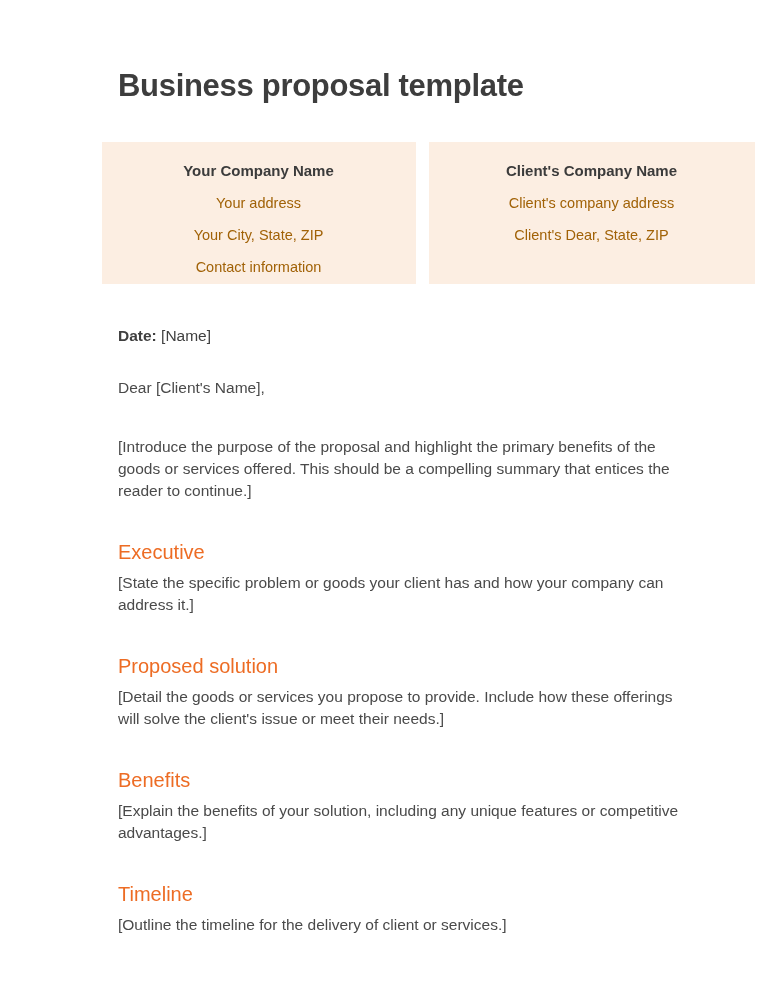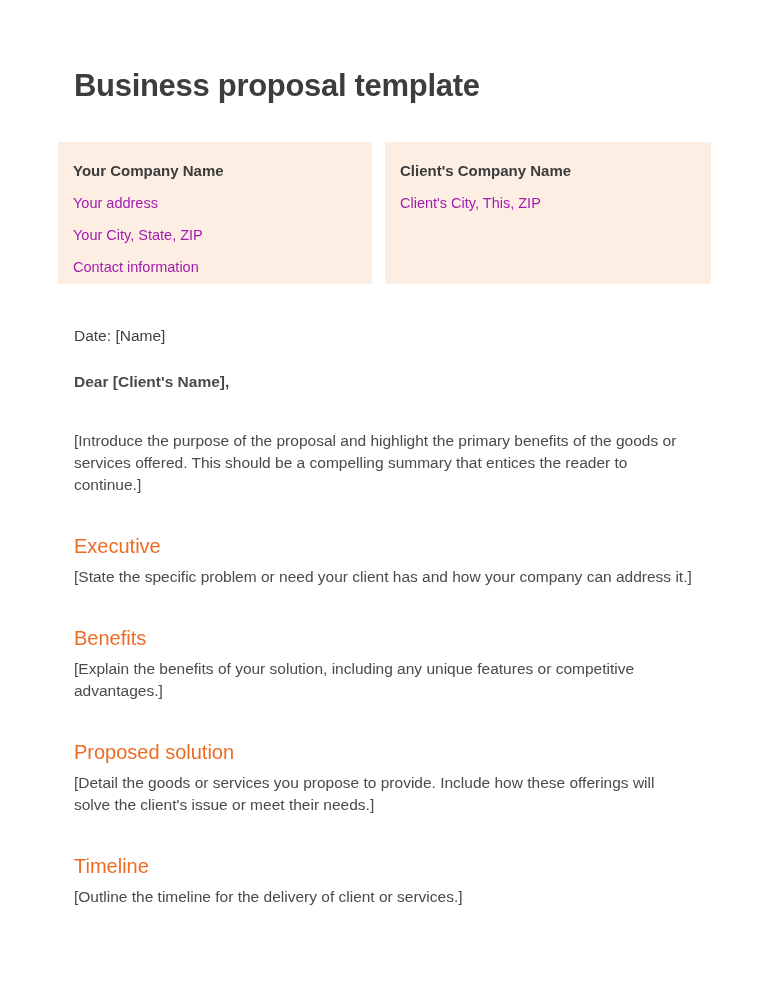--- a/index.html
+++ b/index.html
@@ -14,70 +14,70 @@
     width: 768px;
     height: 994px;
     background: #ffffff;
     font-family: "Liberation Sans", "DejaVu Sans", sans-serif;
     color: var(--body-color);
     overflow: hidden;
   }
   .page {
     width: 768px;
     height: 994px;
-    padding: 66px 74px 0 74px;
+    padding: 66px 74px 0 118px;
   }
   h1.page-title {
     margin: 0;
     font-size: 31px;
     line-height: 40px;
     font-weight: 700;
     color: var(--title-color);
     letter-spacing: -0.3px;
   }
   .address-boxes {
     display: grid;
     grid-template-columns: 314px 326px;
     gap: 13px;
     margin: 36px -16px 0 -16px;
+    text-align: center;
   }
   .info-box {
     background: var(--box-bg);
     height: 142px;
     padding: 13px 16px 0 15px;
   }
   .info-box .box-heading {
     margin: 0;
     font-size: 15px;
     font-weight: 700;
     line-height: 32px;
     color: #3B3B3B;
   }
   .info-box p {
     margin: 0;
     font-size: 14.5px;
     line-height: 32px;
-    color: #a21caf;
+    color: #a16207;
   }
   .meta {
     margin-top: 37px;
   }
   .meta p {
     margin: 0;
     font-size: 15.5px;
     line-height: 30px;
     color: #3F3F3F;
   }
-  .meta .bold { font-weight: 400; }
+  .meta .bold { font-weight: 700; }
   .salutation {
-    margin: 20px 0 0 0;
+    margin: 26px 0 0 0;
     font-size: 15.5px;
     line-height: 22px;
     color: #4A4A4A;
-    font-weight: bold;
   }
   .section { margin-top: 37px; }
   .section:first-of-type { margin-top: 39px; }
   .section h2 {
     margin: 0;
     font-size: 20px;
     line-height: 26px;
     font-weight: 500;
     color: var(--accent);
   }
@@ -98,47 +98,48 @@
 
   <div class="address-boxes">
     <div class="info-box">
       <p class="box-heading">Your Company Name</p>
       <p>Your address</p>
       <p>Your City, State, ZIP</p>
       <p>Contact information</p>
     </div>
     <div class="info-box">
       <p class="box-heading">Client's Company Name</p>
-      <p>Client's City, This, ZIP</p>
+      <p>Client's company address</p>
+      <p>Client's Dear, State, ZIP</p>
     </div>
   </div>
 
   <div class="meta">
     <p><span class="bold">Date:</span> <span>[Name]</span></p>
   </div>
 
   <p class="salutation">Dear [Client's Name],</p>
 
   <div class="section">
     <p>[Introduce the purpose of the proposal and highlight the primary benefits of the goods or services offered. This should be a compelling summary that entices the reader to continue.]</p>
   </div>
 
   <div class="section">
     <h2>Executive</h2>
-    <p>[State the specific problem or need your client has and how your company can address it.]</p>
+    <p>[State the specific problem or goods your client has and how your company can address it.]</p>
+  </div>
+
+  <div class="section">
+    <h2>Proposed solution</h2>
+    <p>[Detail the goods or services you propose to provide. Include how these offerings will solve the client's issue or meet their needs.]</p>
   </div>
 
   <div class="section">
     <h2>Benefits</h2>
     <p>[Explain the benefits of your solution, including any unique features or competitive advantages.]</p>
-  </div>
-
-  <div class="section">
-    <h2>Proposed solution</h2>
-    <p>[Detail the goods or services you propose to provide. Include how these offerings will solve the client's issue or meet their needs.]</p>
   </div>
 
   <div class="section">
     <h2>Timeline</h2>
     <p>[Outline the timeline for the delivery of client or services.]</p>
   </div>
 
 </div>
 
 </body></html>

